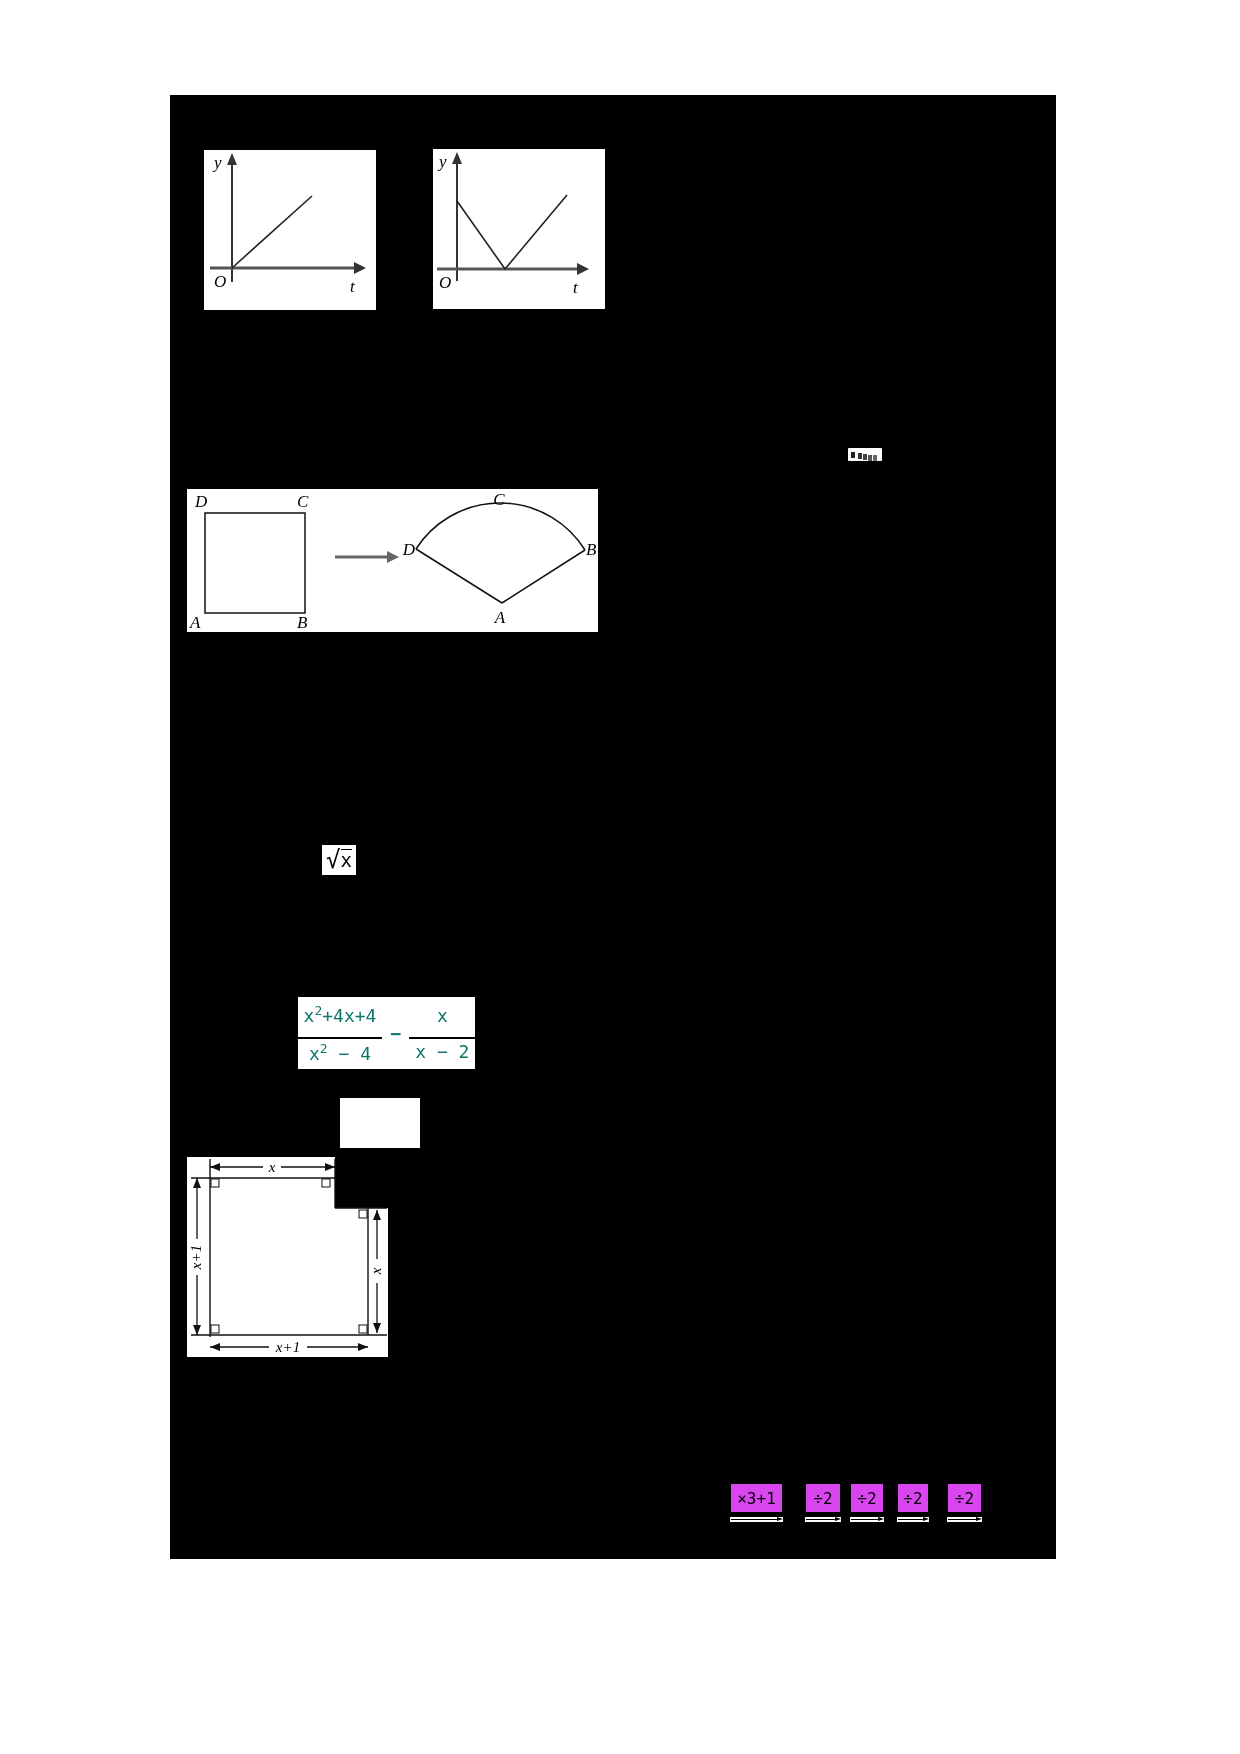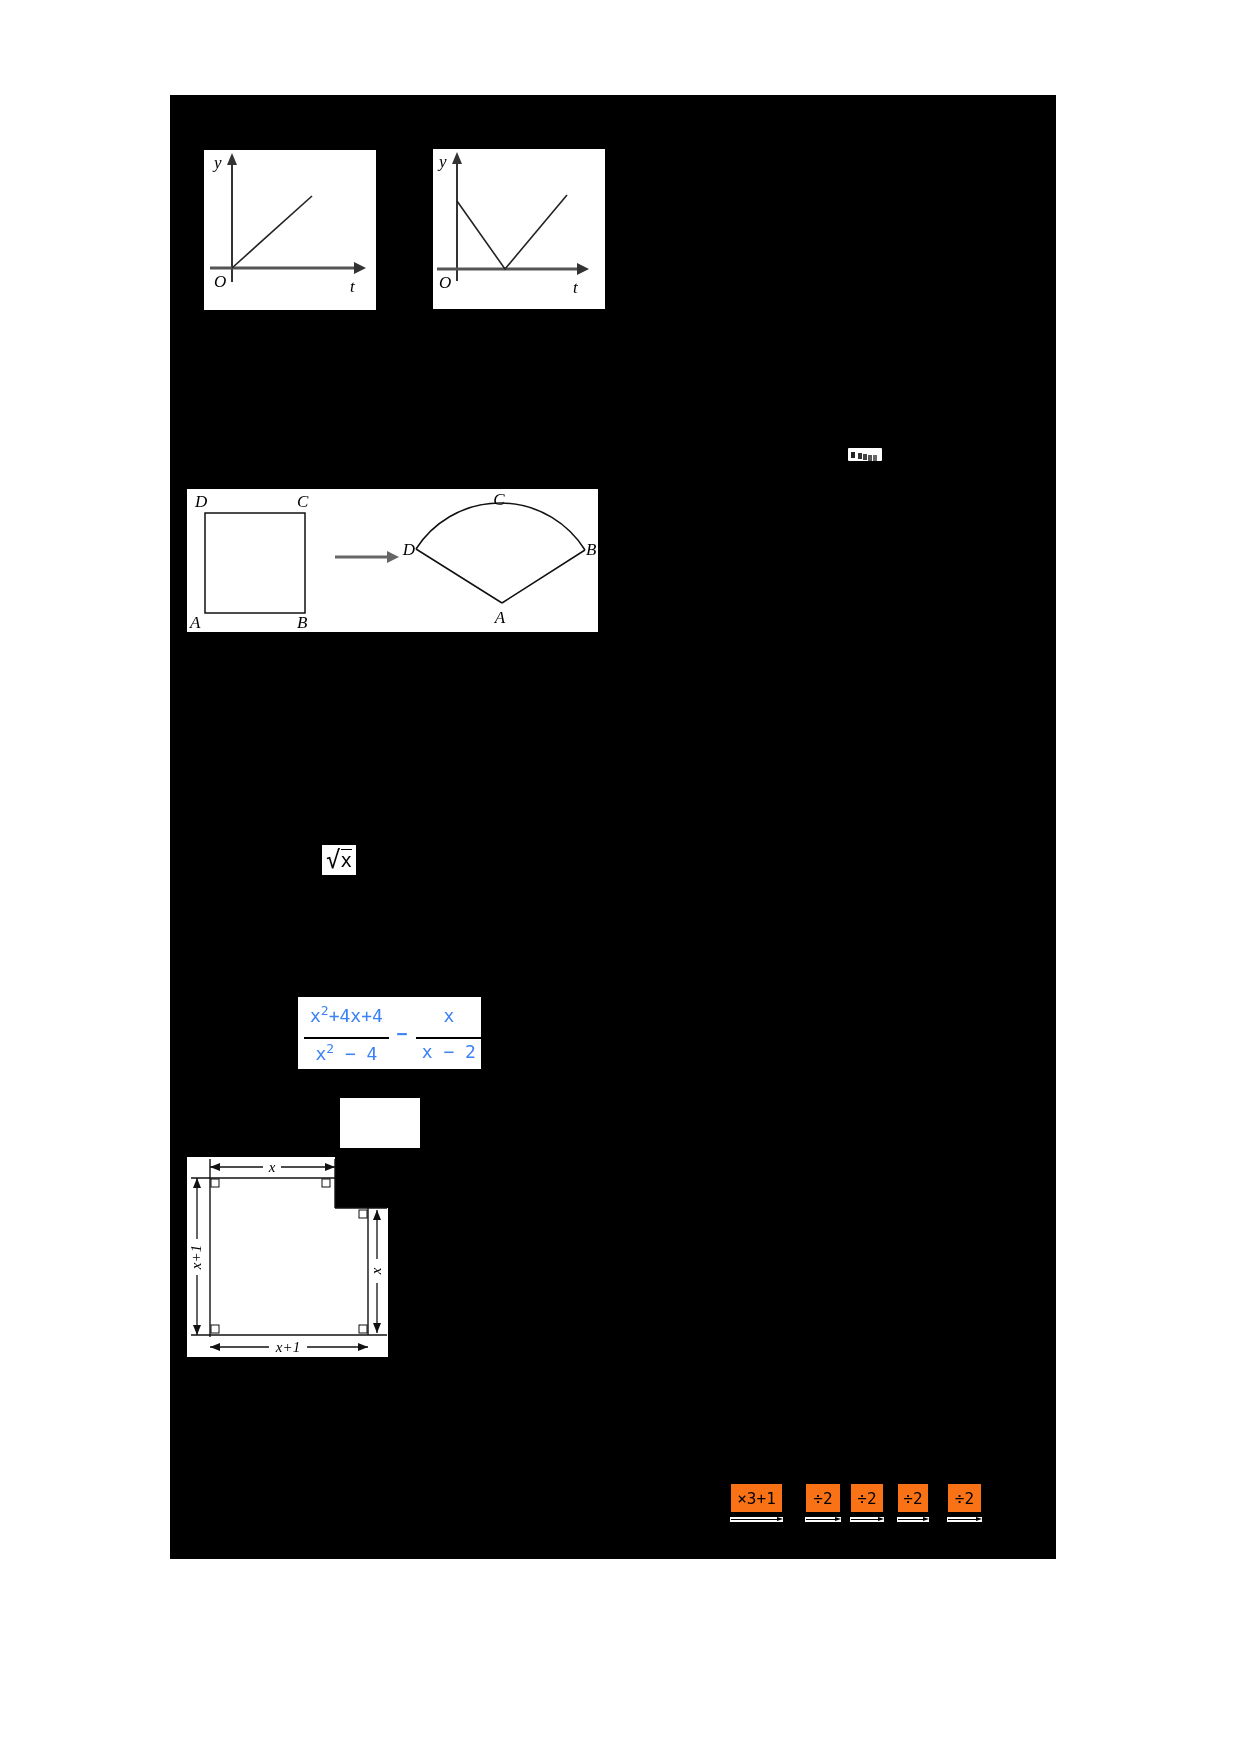--- a/index.html
+++ b/index.html
@@ -4,34 +4,34 @@
 <style>
   html,body{margin:0;padding:0;background:#ffffff;}
   .page{position:relative;width:1240px;height:1754px;background:#ffffff;overflow:hidden;
         font-family:"Liberation Serif", serif;}
   .abs{position:absolute;}
   .canvas{position:absolute;left:170px;top:95px;width:886px;height:1464px;background:#000000;}
   .panel{position:absolute;background:#ffffff;}
   svg{display:block;}
   .mathlabel{font-style:italic;font-family:"Liberation Serif", serif;}
   
-  .formula{display:flex;align-items:center;justify-content:flex-start;
-           font-family:"DejaVu Sans Mono", monospace;color:#3b82f6;font-size:18px;padding-left:6px;}
+  .formula{display:flex;align-items:center;justify-content:center;
+           font-family:"DejaVu Sans Mono", monospace;color:#0f766e;font-size:18px;}
   .frac{display:inline-block;text-align:center;vertical-align:middle;}
   .frac .num{display:block;padding:0 6px 2px 6px;}
   .frac .den{display:block;border-top:2px solid #000;padding:2px 6px 0 6px;margin-top:9px;}
   .frac sup{font-size:13px;}
   .opminus{margin:0 8px;font-weight:bold;}
   
   .sqrtbox{display:flex;align-items:center;justify-content:center;
            font-family:"DejaVu Sans Mono", monospace;color:#000;font-size:19px;}
   .sqrtbox .radical{font-size:24px;line-height:1;}
   .sqrtbox .radicand{border-top:1.5px solid #000;line-height:1.1;}
   
-  .flowbox{position:absolute;background:#f97316;border:1.5px solid #000;color:#000;
+  .flowbox{position:absolute;background:#d946ef;border:1.5px solid #000;color:#000;
            display:flex;align-items:center;justify-content:center;
            font-family:"DejaVu Sans Mono", monospace;font-size:16px;box-sizing:border-box;}
   .flowline{position:absolute;height:5px;background:#ffffff;}
   .flowline::before{content:"";position:absolute;left:1px;right:6px;top:2px;height:1px;background:#000;}
   .flowline::after{content:"";position:absolute;right:0;top:0;width:0;height:0;
                    border-left:6px solid #000;border-top:2.5px solid transparent;border-bottom:2.5px solid transparent;}
   
   .watermark{background:#ffffff;border-radius:1px;}
   .watermark::before{content:"";position:absolute;left:3px;top:4px;width:4px;height:6px;background:#222;
                      box-shadow:7px 1px 0 #333, 12px 2px 0 #444, 17px 3px 0 #555, 22px 3px 0 #666;}

